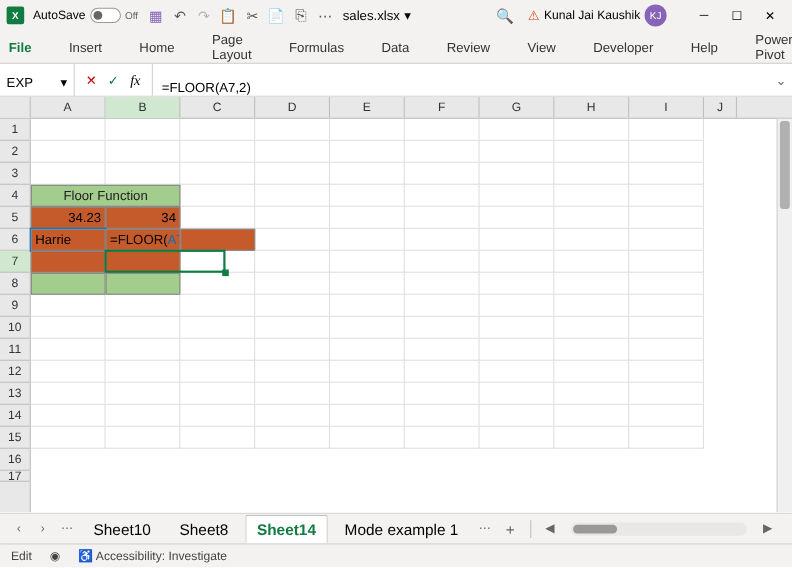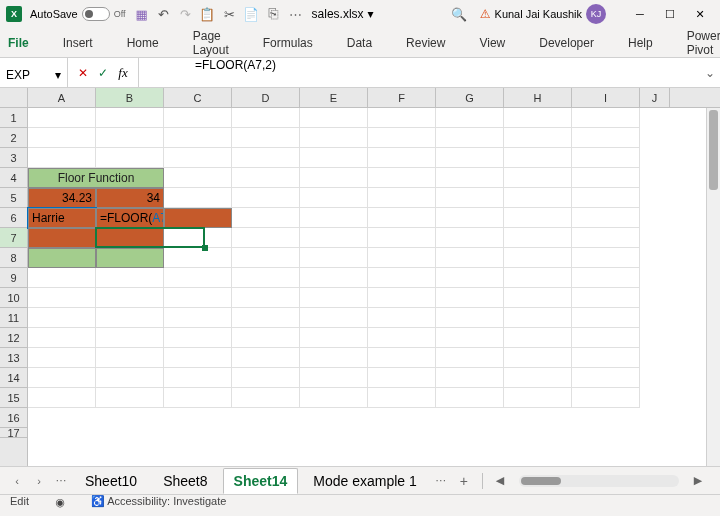--- a/index.html
+++ b/index.html
@@ -26,21 +26,21 @@
 .ribbon-right { margin-left: auto; display: flex; gap: 8px; align-items: center; }
 .comments-btn { border: 1px solid #b0b0b0; border-radius: 3px; padding: 3px 8px; font-size: 11px; display: flex; gap: 4px; align-items: center; background: #fff; cursor: pointer; }
 .share-btn { width: 24px; height: 22px; background: #107c41; border-radius: 3px; display: flex; align-items: center; justify-content: center; color: #fff; cursor: pointer; }
 .formulabar { height: 30px; display: flex; align-items: stretch; border-bottom: 1px solid #d0d0d0; }
 .namebox { width: 68px; border-right: 1px solid #d0d0d0; display: flex; align-items: center; padding: 17px 6px; font-size: 12px; justify-content: space-between; }
 .fb-btns { display: flex; align-items: center; gap: 2px; padding: 0 6px; border-right: 1px solid #d0d0d0; }
 .fb-btn { width: 18px; height: 18px; display: flex; align-items: center; justify-content: center; font-size: 12px; cursor: pointer; }
 .fb-cancel { color: #c00; }
 .fb-enter { color: #107c41; }
 .fb-fx { font-style: italic; font-family: serif; font-size: 13px; }
-.fb-input { flex: 1; padding: 0 8px; display: flex; align-items: flex-start; font-size: 12px; margin-left: 48px; }
+.fb-input { flex: 1; padding: 0 8px; display: flex; align-items: flex-end; font-size: 12px; }
 .fb-expand { width: 20px; display: flex; align-items: center; justify-content: center; color: #666; cursor: pointer; }
 .grid-area { flex: 1; display: flex; flex-direction: column; background: #fff; overflow: hidden; position: relative; }
 .col-headers { height: 20px; display: flex; background: #e8e8e8; border-bottom: 1px solid #c0c0c0; }
 .corner { width: 28px; border-right: 1px solid #c0c0c0; background: #e8e8e8; }
 .ch { width: 68px; border-right: 1px solid #c0c0c0; text-align: center; font-size: 11px; color: #333; line-height: 20px; }
 .ch.active { background: #d0e8d0; }
 .grid-body { flex: 1; display: flex; overflow: hidden; }
 .row-headers { width: 28px; background: #e8e8e8; border-right: 1px solid #c0c0c0; }
 .rh { height: 20px; border-bottom: 1px solid #c0c0c0; text-align: center; font-size: 11px; color: #333; line-height: 20px; }
 .rh.active { background: #d0e8d0; }
@@ -60,21 +60,21 @@
 .vscroll { position: absolute; right: 0; top: 20px; bottom: 0; width: 14px; background: #f0f0f0; border-left: 1px solid #d0d0d0; }
 .vthumb { position: absolute; top: 2px; left: 2px; right: 2px; height: 80px; background: #b0b0b0; border-radius: 3px; }
 .sheetbar { height: 28px; background: #f3f2f1; display: flex; align-items: center; padding: 0 8px; gap: 4px; border-top: 1px solid #d0d0d0; }
 .sb-nav { width: 18px; height: 18px; display: flex; align-items: center; justify-content: center; color: #666; cursor: pointer; font-size: 11px; }
 .sheet-tab { padding: 4px 10px; font-size: 14px; border: 1px solid transparent; cursor: pointer; border-radius: 2px 2px 0 0; }
 .sheet-tab.active { background: #fff; border: 1px solid #c0c0c0; border-bottom-color: #fff; font-weight: 600; color: #107c41; }
 .sb-add { font-size: 14px; color: #666; padding: 0 6px; cursor: pointer; }
 .sb-divider { width: 1px; height: 16px; background: #c0c0c0; margin: 0 4px; }
 .hscroll { flex: 1; height: 12px; background: #e8e8e8; border-radius: 6px; margin: 0 6px; position: relative; max-width: 160px; }
 .hthumb { position: absolute; left: 2px; top: 2px; bottom: 2px; width: 40px; background: #999; border-radius: 4px; }
-.statusbar { height: 22px; background: #f3f2f1; display: flex; align-items: flex-start; padding: 0 10px; gap: 24px; font-size: 11px; color: #444; border-top: 1px solid #d0d0d0; }
+.statusbar { height: 22px; background: #f3f2f1; display: flex; align-items: center; padding: 0 10px; gap: 14px; font-size: 11px; color: #444; border-top: 1px solid #d0d0d0; }
 .sb-icon { width: 14px; height: 14px; display: inline-flex; align-items: center; justify-content: center; }
 </style>
 </head>
 <body>
 
 <div class="titlebar">
   <div class="excel-icon">X</div>
   <div class="autosave">
     <span>AutoSave</span>
     <div class="toggle"></div>

